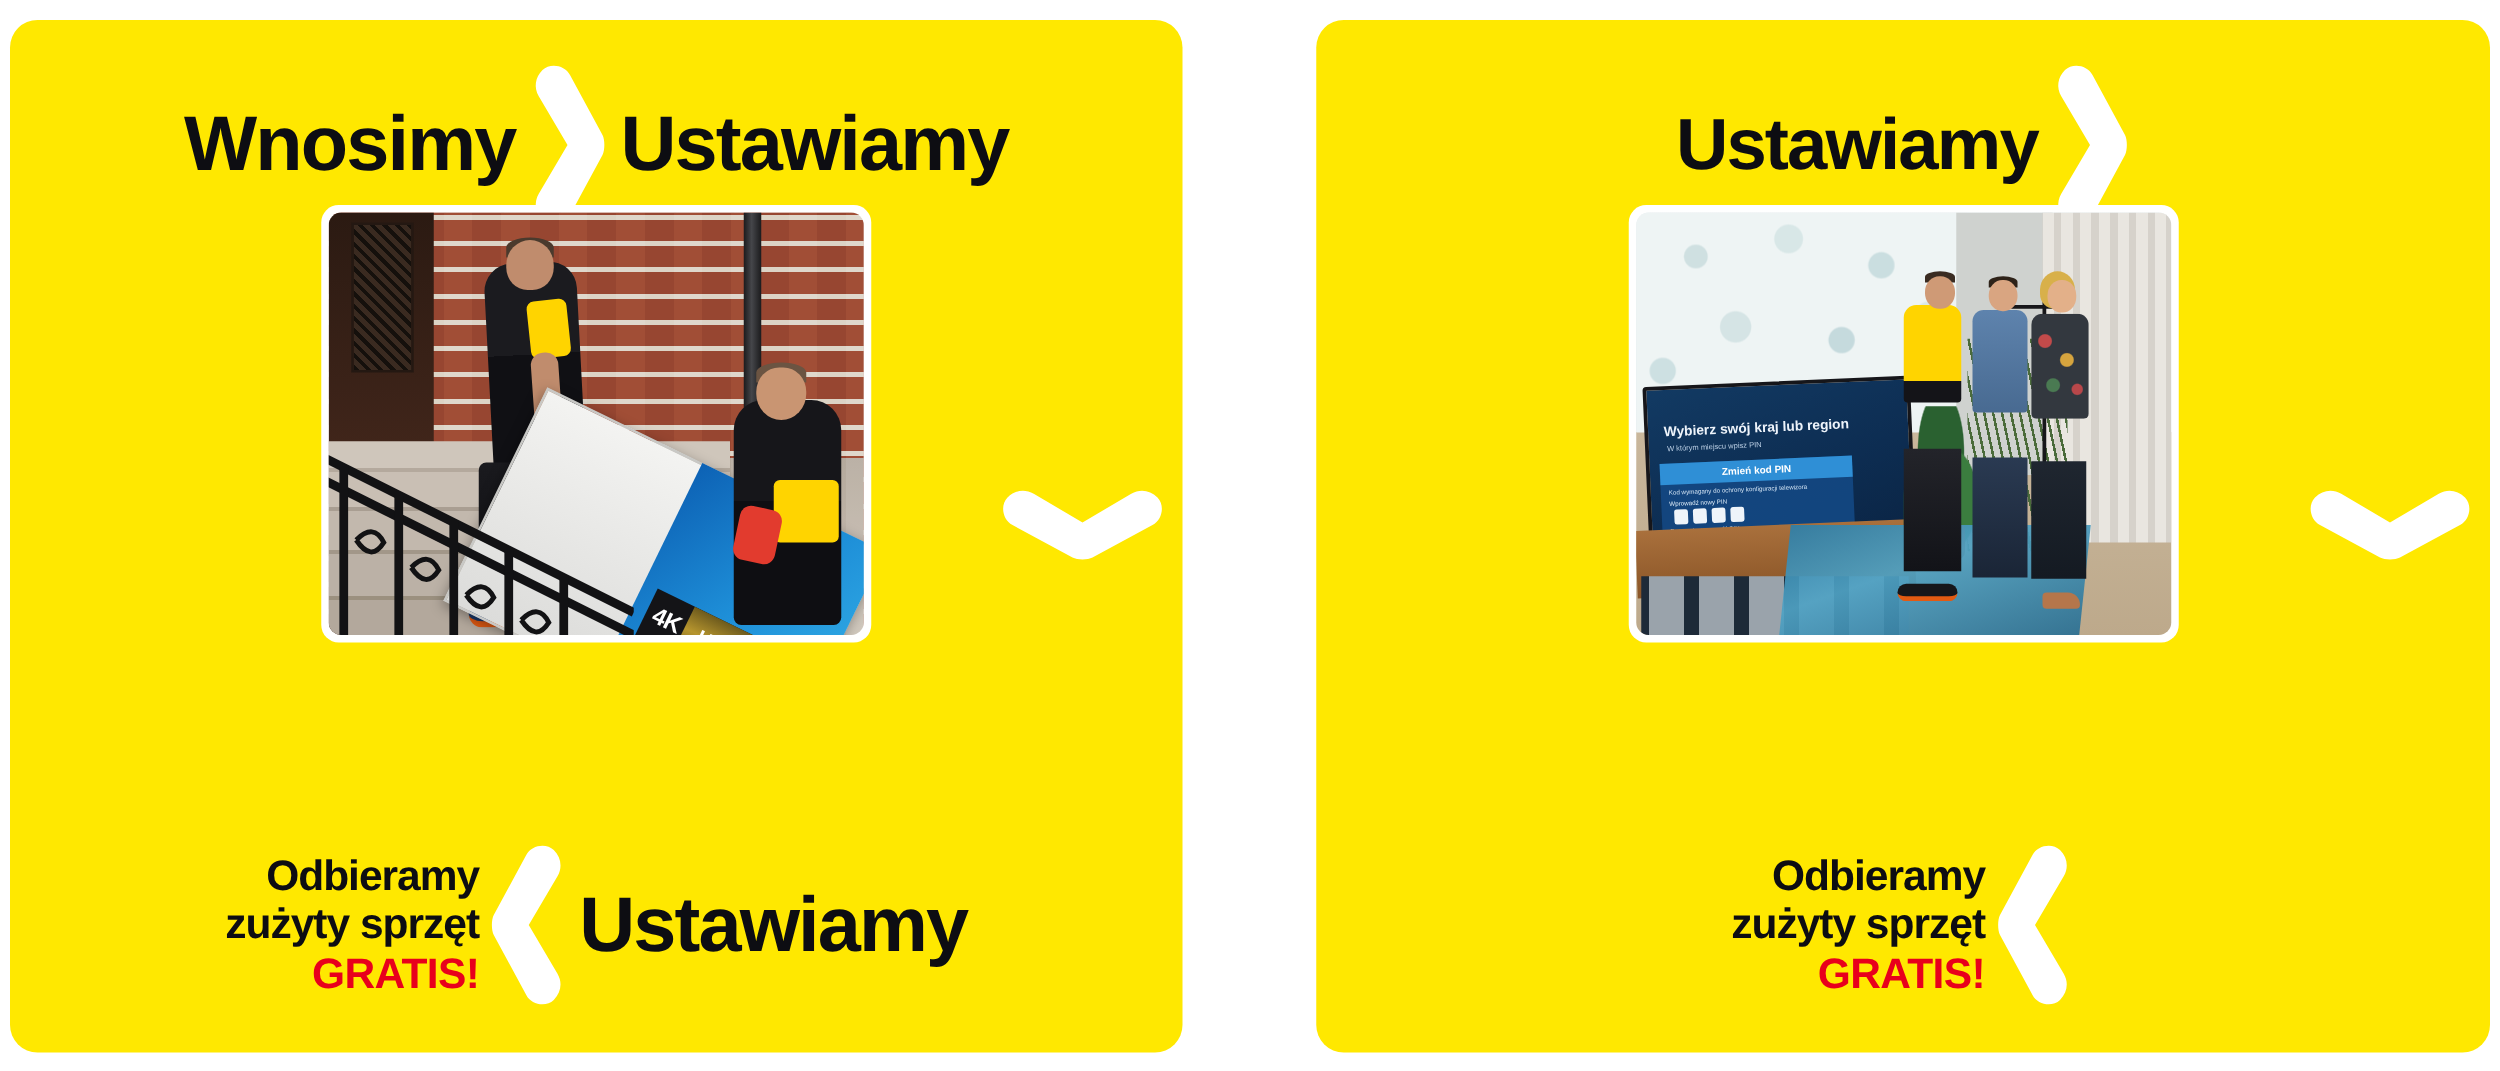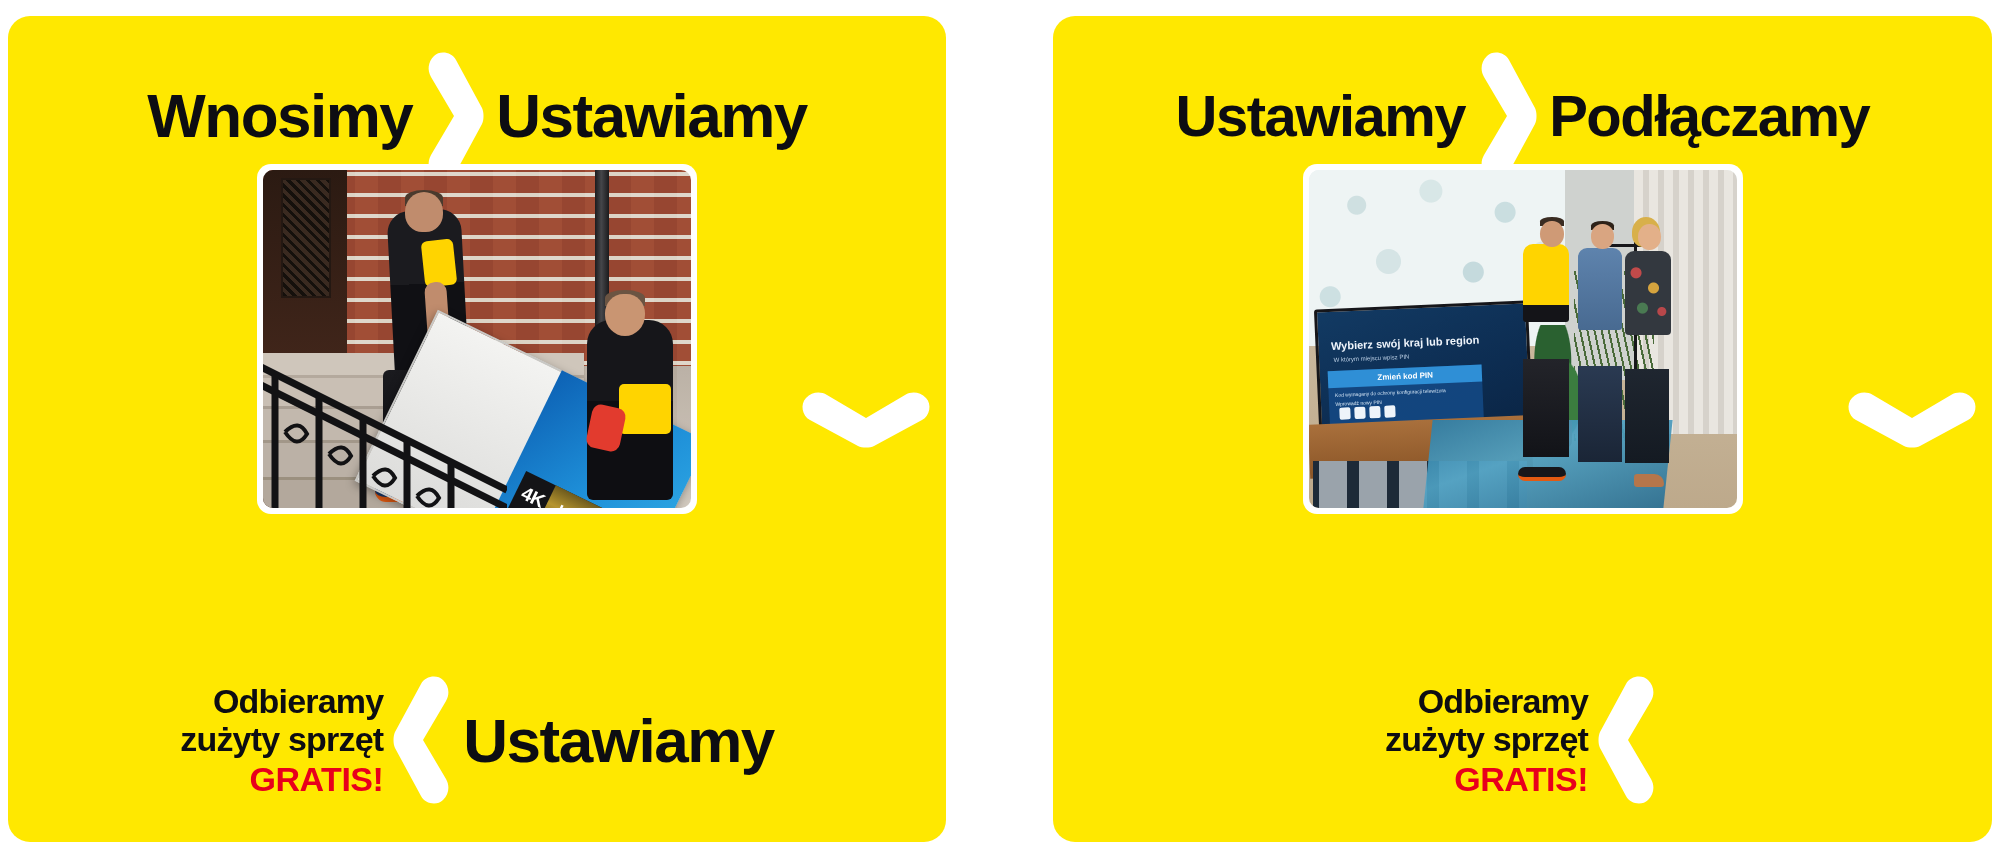--- a/index.html
+++ b/index.html
@@ -454,21 +454,20 @@
 
     <div class="top-row">
       <span class="step-word">Ustawiamy</span>
 
       <span class="chev chev-right">
         <svg viewBox="0 0 64 132" aria-hidden="true">
           <path d="M12 6 C18 0 30 2 34 10 L60 58 C62 62 62 70 60 74 L34 122 C30 130 18 132 12 126 C6 120 5 112 9 105 L32 66 L9 27 C5 20 6 12 12 6 Z"></path>
         </svg>
       </span>
 
-      <span class="step-word">Podłączamy</span>
     </div>
 
     <div class="photo-wrap">
       <div class="photo ph-right">
         <div class="wallpaper"></div>
         <div class="wallright"></div>
         <div class="curtain"></div>
         <div class="grass"></div>
         <div class="lamp-arm"></div>
         <div class="lamp-pole"></div>

